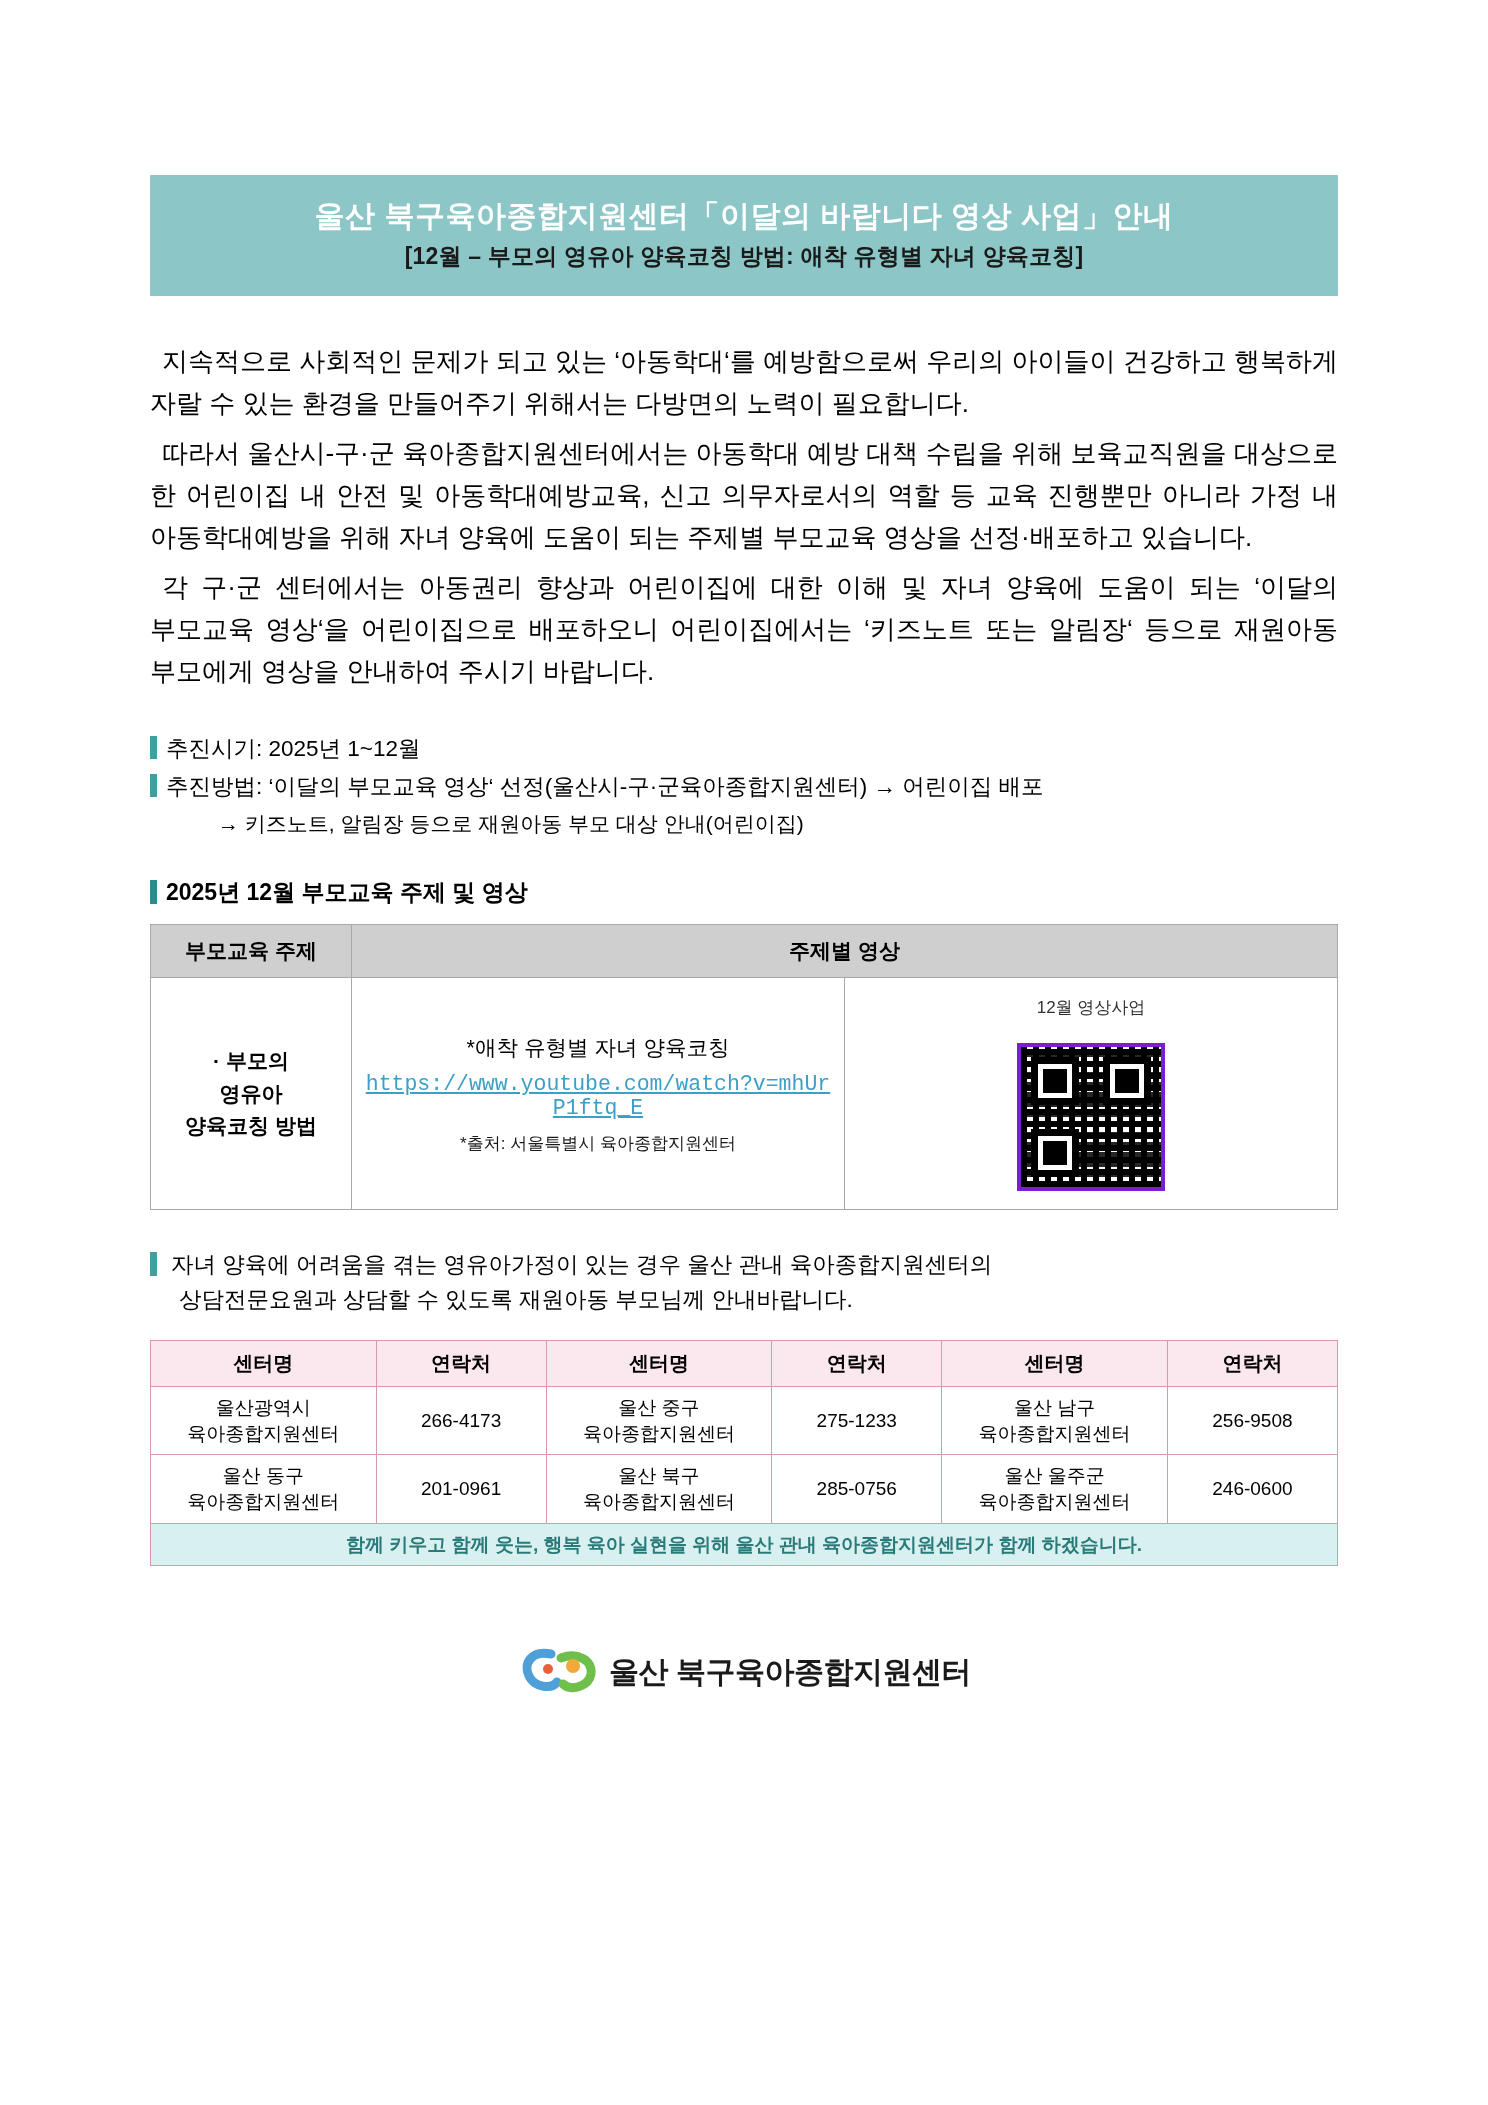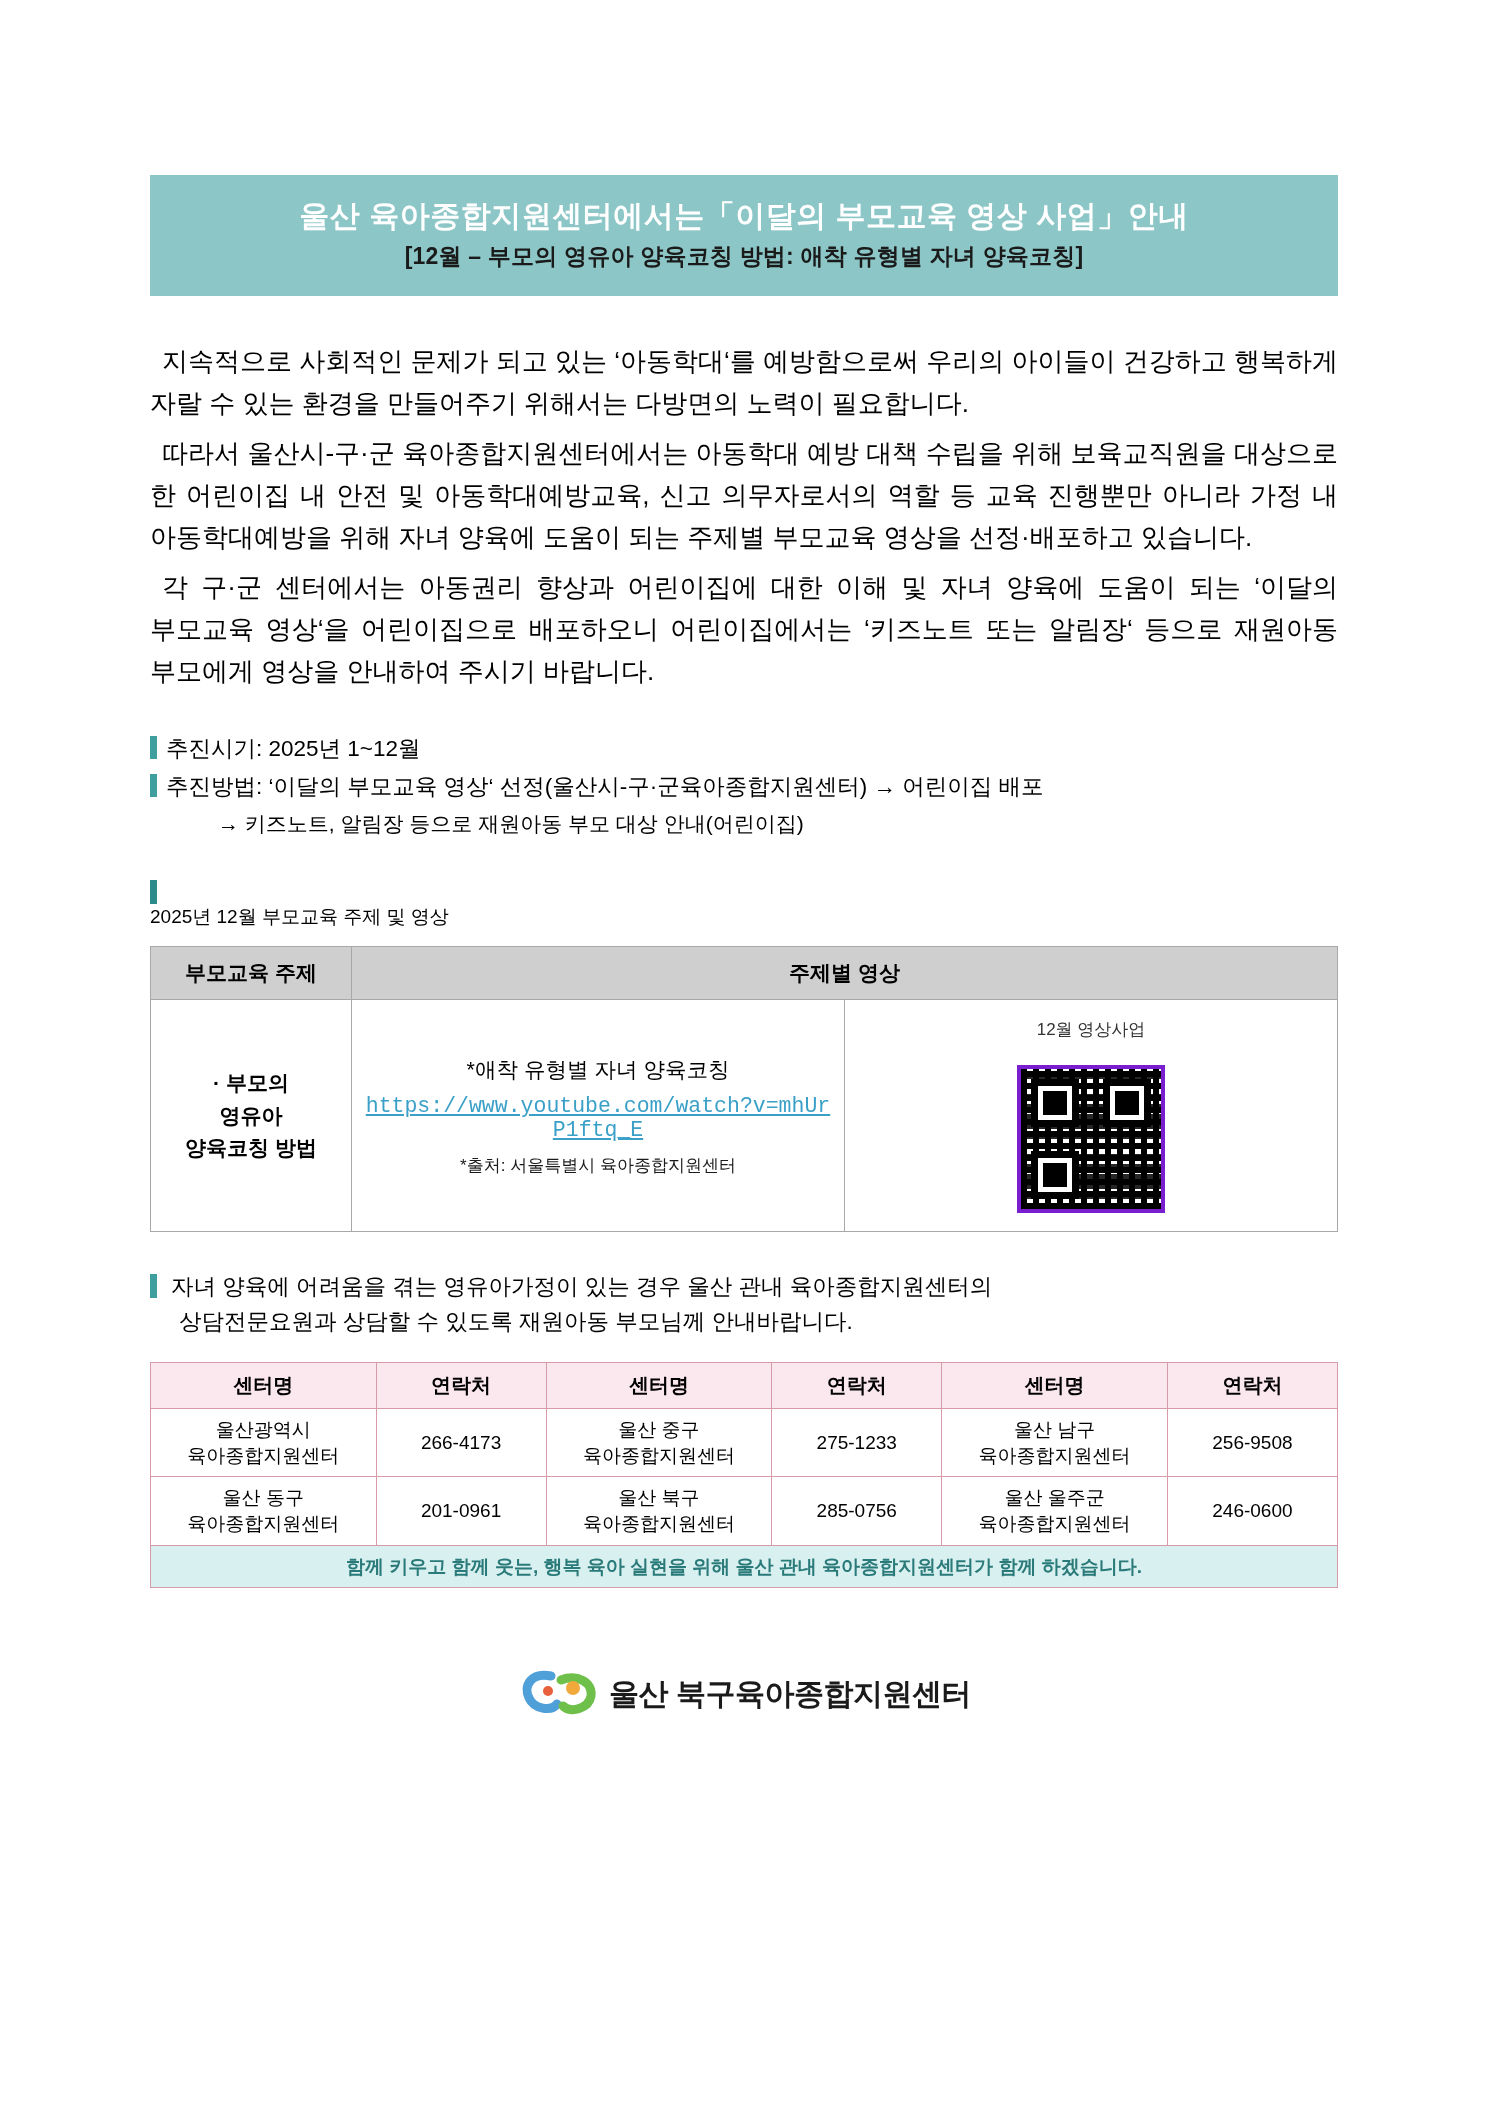--- a/index.html
+++ b/index.html
@@ -77,24 +77,23 @@
   .bar-dark { background: #2e8b8b; }
   .sub-indent {
     margin-left: 68px;
     font-size: 21px;
     line-height: 1.5;
   }
 
   .section-head {
     display: flex;
     align-items: flex-start;
-    font-size: 19px;
-    font-weight: normal;
+    font-size: 23px;
+    font-weight: bold;
     margin-bottom: 16px;
-    flex-direction: column;
   }
   .section-head .bar { height: 24px; margin-top: 3px; }
 
   
   table.topic {
     width: 100%;
     border-collapse: collapse;
     table-layout: fixed;
   }
   table.topic th {
@@ -239,21 +238,21 @@
     color: #1a1a1a;
     letter-spacing: -0.5px;
   }
 </style>
 </head>
 <body>
 
 <div class="page">
 
   <div class="banner">
-    <div class="banner-title">울산 육아종합지원센터에서는「이달의 부모교육 영상 사업」안내</div>
+    <div class="banner-title">울산 북구육아종합지원센터「이달의 바랍니다 영상 사업」안내</div>
     <div class="banner-sub">[12월 – 부모의 영유아 양육코칭 방법: 애착 유형별 자녀 양육코칭]</div>
   </div>
 
   <div>
     <p class="para">지속적으로 사회적인 문제가 되고 있는 ‘아동학대‘를 예방함으로써 우리의 아이들이 건강하고 행복하게 자랄 수 있는 환경을 만들어주기 위해서는 다방면의 노력이 필요합니다.</p>
     <p class="para">따라서 울산시-구·군 육아종합지원센터에서는 아동학대 예방 대책 수립을 위해 보육교직원을 대상으로 한 어린이집 내 안전 및 아동학대예방교육, 신고 의무자로서의 역할 등 교육 진행뿐만 아니라 가정 내 아동학대예방을 위해 자녀 양육에 도움이 되는 주제별 부모교육 영상을 선정·배포하고 있습니다.</p>
     <p class="para">각 구·군 센터에서는 아동권리 향상과 어린이집에 대한 이해 및 자녀 양육에 도움이 되는 ‘이달의 부모교육 영상‘을 어린이집으로 배포하오니 어린이집에서는 ‘키즈노트 또는 알림장‘ 등으로 재원아동 부모에게 영상을 안내하여 주시기 바랍니다.</p>
   </div>
 
   <div class="spacer-lg"></div>

